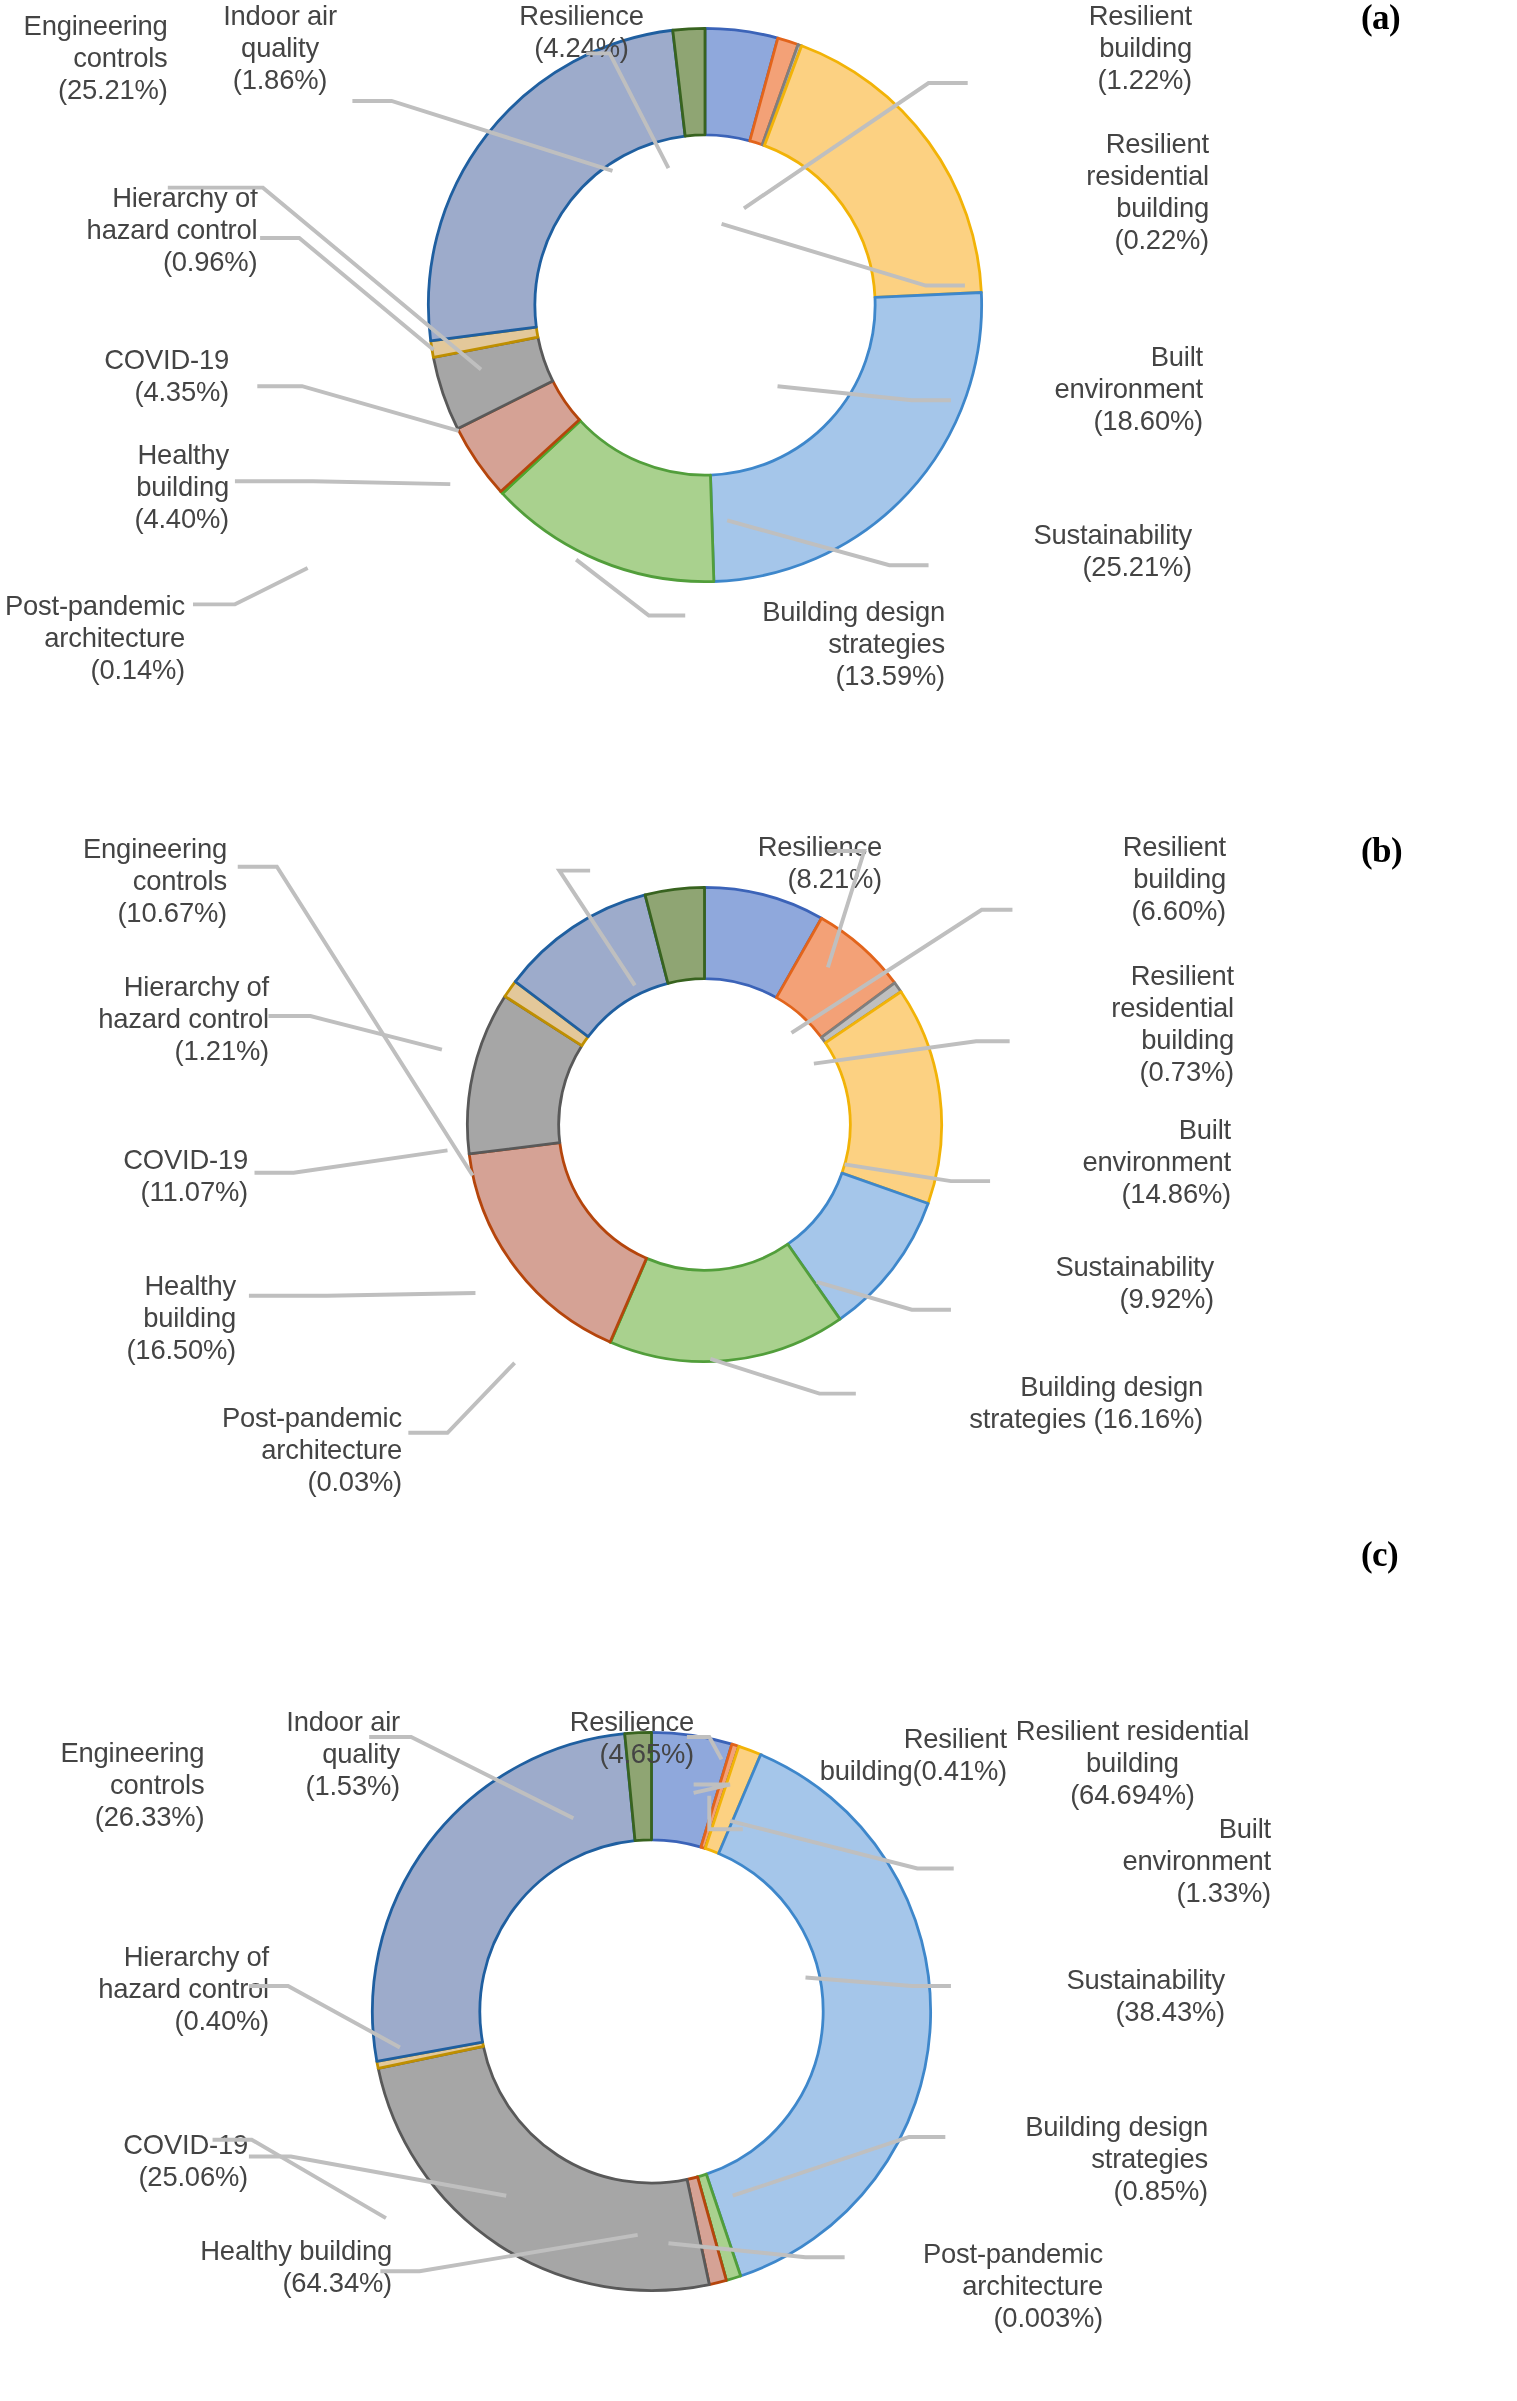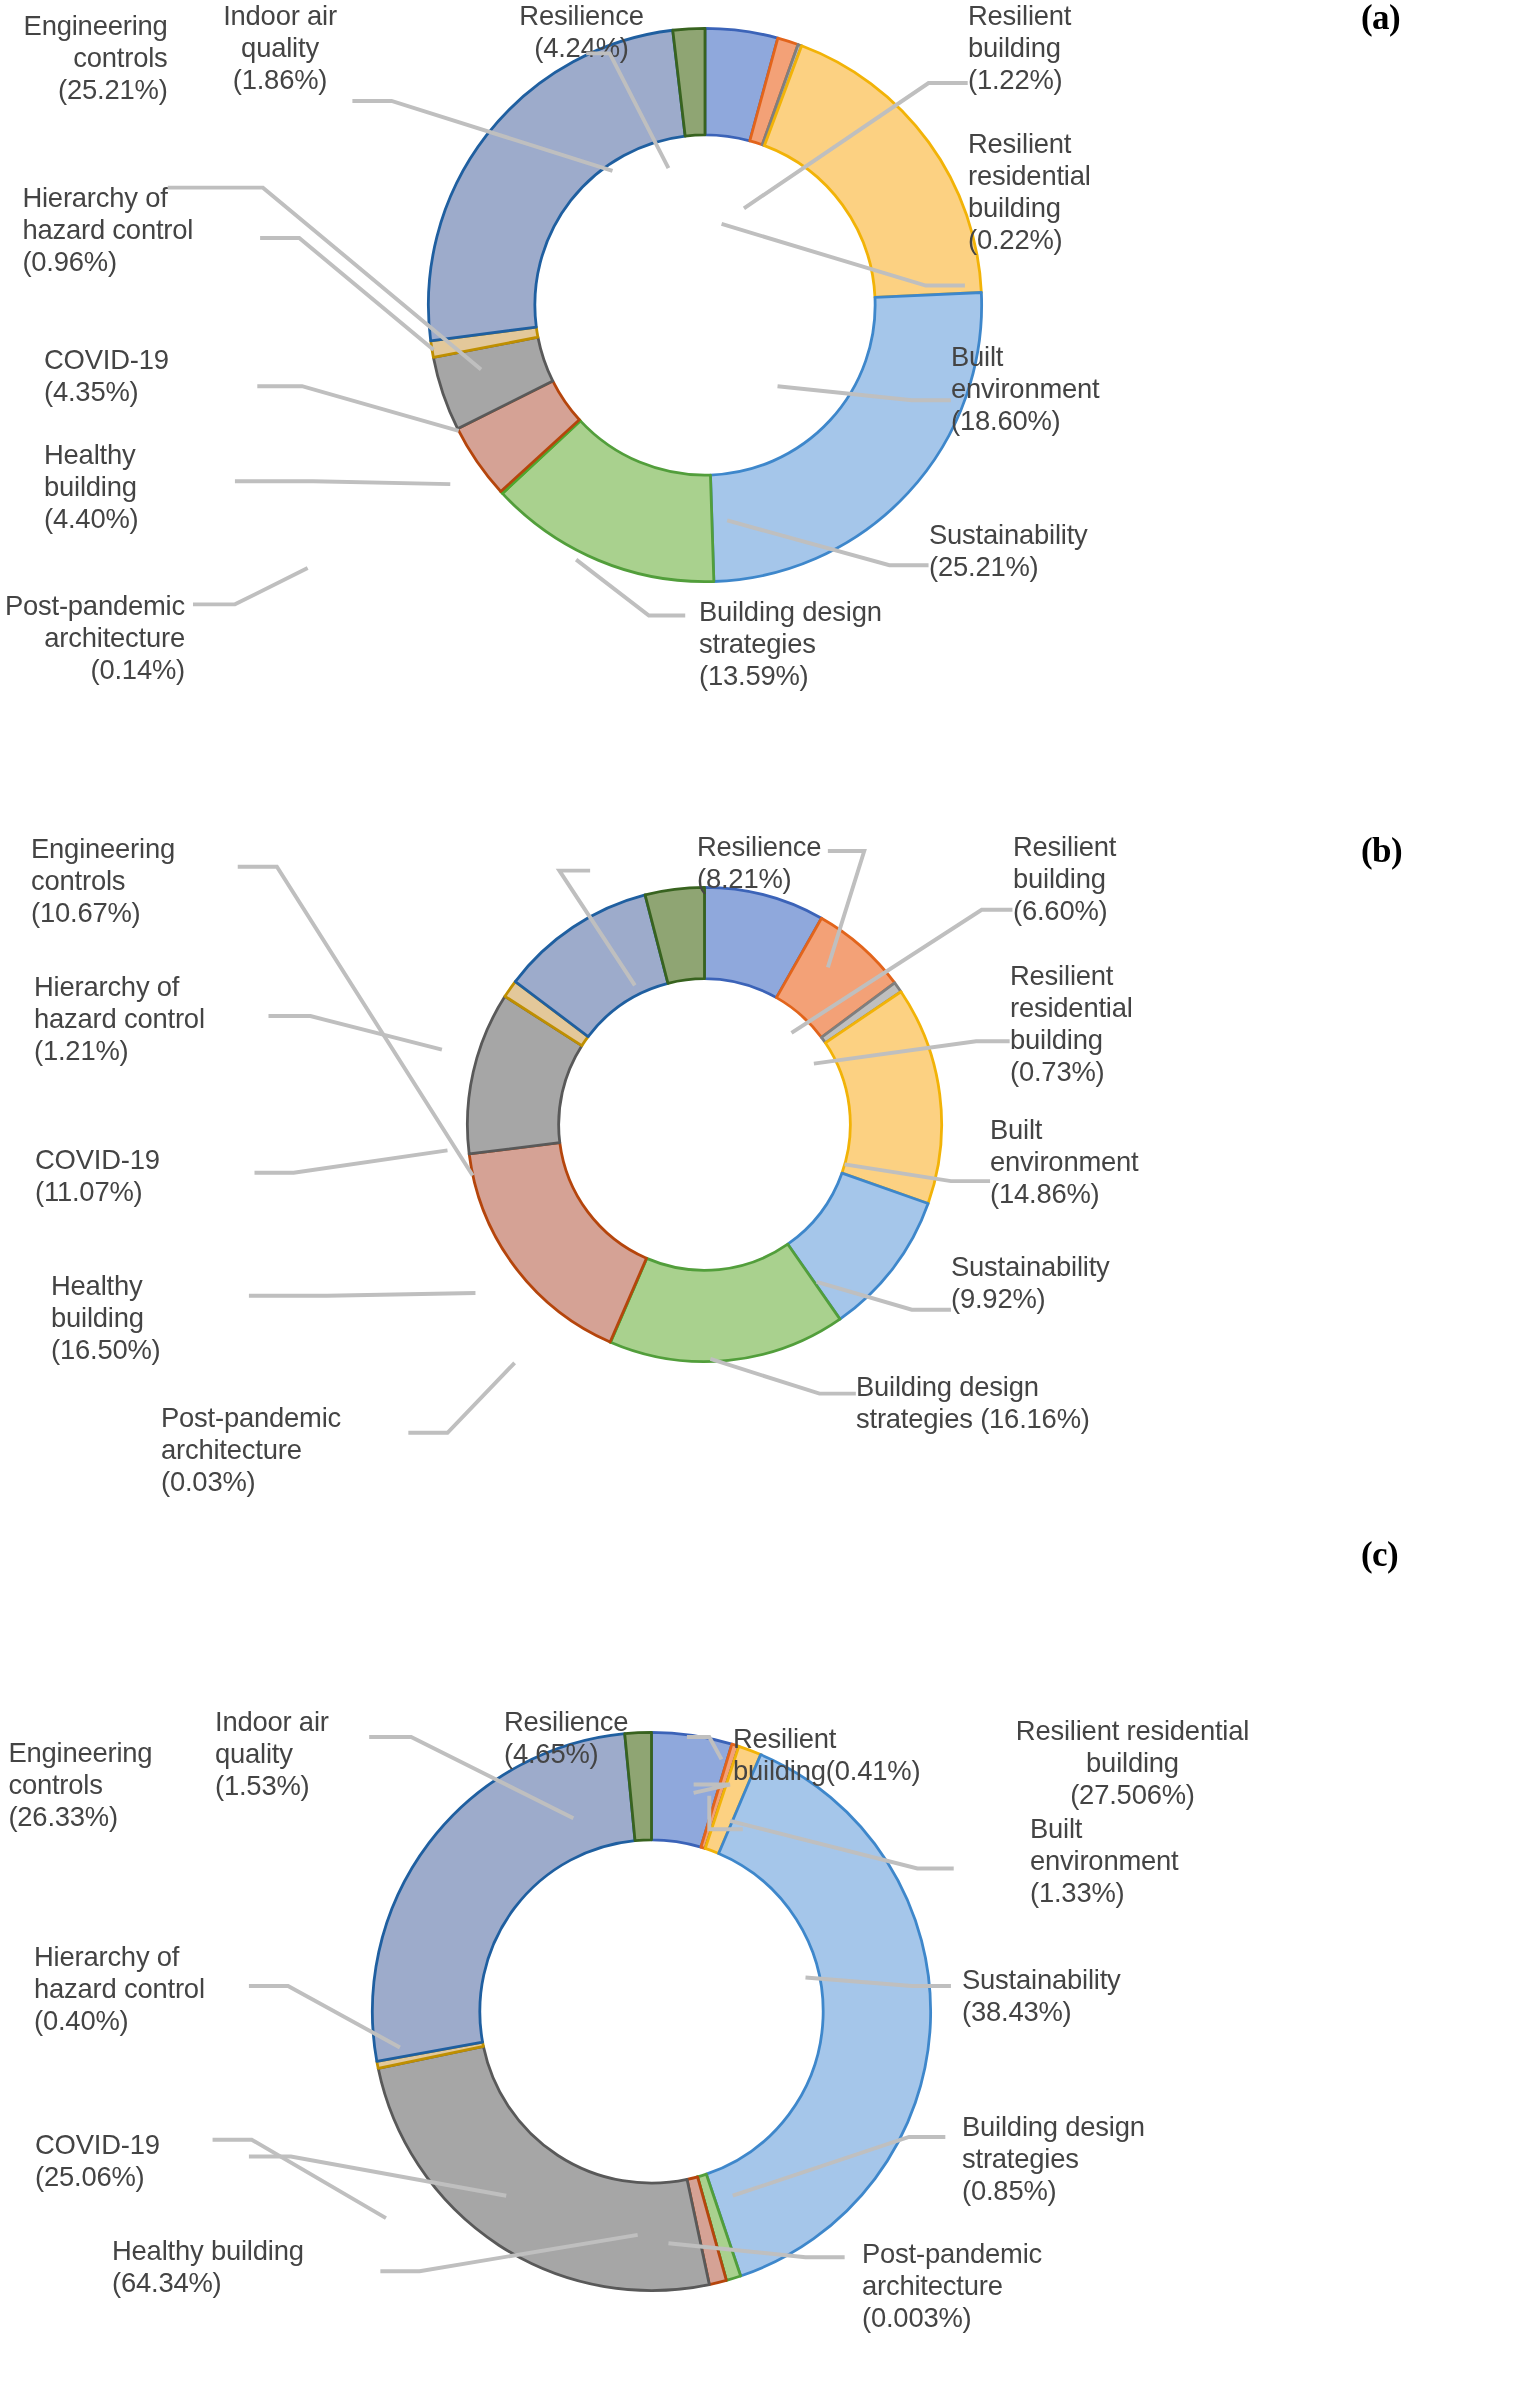--- a/index.html
+++ b/index.html
@@ -26,21 +26,21 @@
 
   .lbl{
     position:absolute;
     font-size:27.4px;
     line-height:1.17;
     color:#444444;
     white-space:pre-line;
     letter-spacing:-0.2px;
   }
   .lbl.r{text-align:right;}
-  .lbl.l{text-align:left;}
+  .lbl.l{text-align:right;}
   .lbl.c{text-align:center;}
 
   svg.donut{position:absolute;overflow:visible;}
   .leader{stroke:#bfbfbf;stroke-width:7;fill:none;stroke-linecap:butt;}
 </style>
 </head>
 <body>
 
 <div class="panel" id="panel-a">
   <div class="panel-letter" style="left:1361px;top:-2.2px;">(a)</div>
@@ -199,21 +199,21 @@
 (26.33%)</div>
   <div class="lbl l" style="left:215px;top:134px;width:185px;">Indoor air
 quality
 (1.53%)</div>
   <div class="lbl l" style="left:504px;top:134px;width:190px;">Resilience
 (4.65%)</div>
   <div class="lbl l" style="left:733px;top:151px;width:274px;">Resilient
 building(0.41%)</div>
   <div class="lbl c" style="left:962px;top:143px;width:341px;">Resilient residential
 building
-(27.506%)</div>
+(64.694%)</div>
   <div class="lbl l" style="left:1030px;top:241px;width:241px;">Built
 environment
 (1.33%)</div>
   <div class="lbl l" style="left:962px;top:392px;width:263px;">Sustainability
 (38.43%)</div>
   <div class="lbl l" style="left:962px;top:539px;width:246px;">Building design
 strategies
 (0.85%)</div>
   <div class="lbl l" style="left:862px;top:666px;width:241px;">Post-pandemic
 architecture

